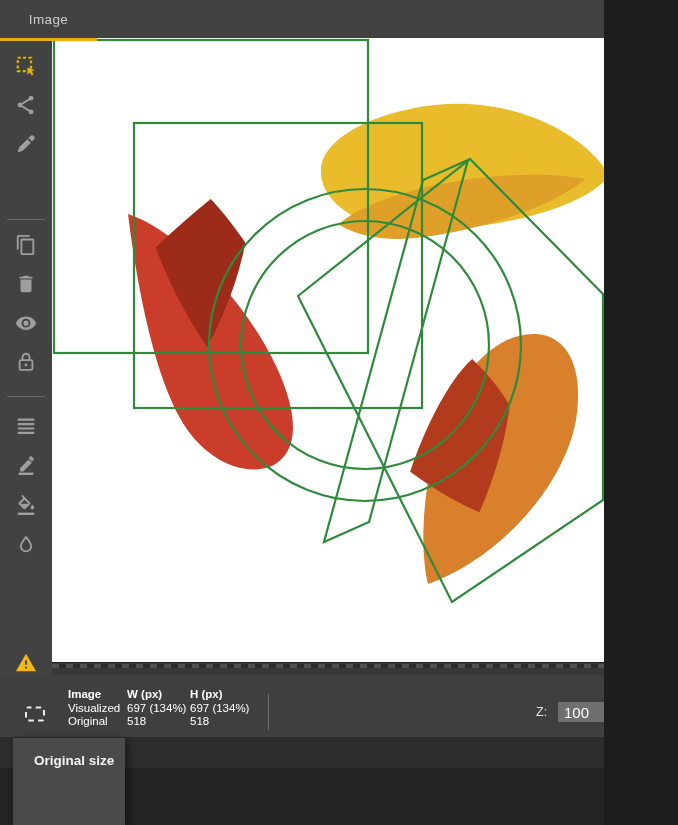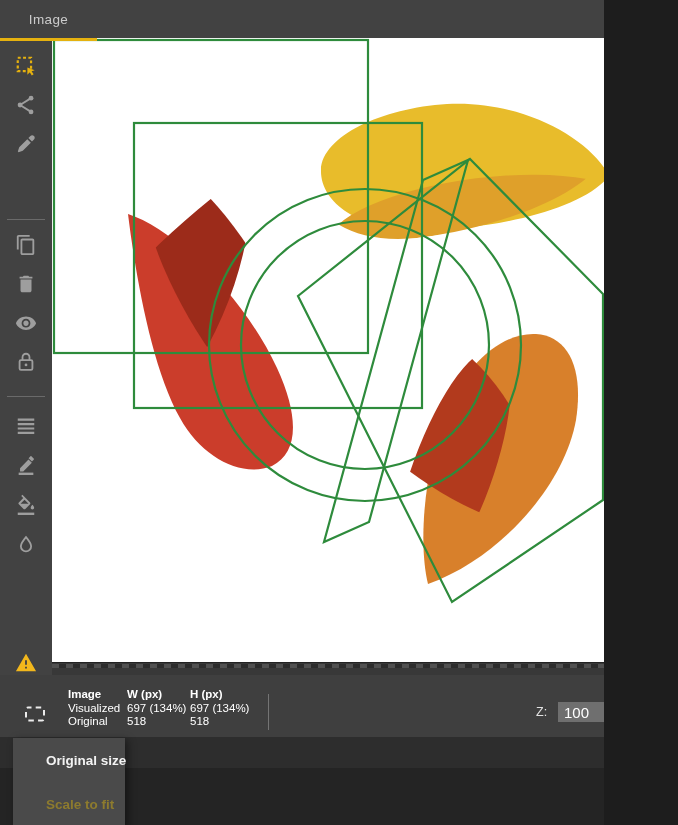--- a/index.html
+++ b/index.html
@@ -32,21 +32,21 @@
   .zinput{position:absolute;left:558px;top:702px;width:66px;height:20px;background:var(--input_bg);border:none;
        color:#fff;font-size:15px;font-family:"Liberation Sans",sans-serif;padding:0 0 0 6px;z-index:26;}
   .fsbtn{position:absolute;left:643px;top:702px;width:21px;height:21px;cursor:pointer;z-index:26;}
   
   .bottomdark{position:absolute;left:0;top:737px;width:678px;height:88px;background:var(--dark_bg1);}
   .bottomdark .lower{position:absolute;left:0;top:31px;width:100%;height:57px;background:var(--dark_bg2);}
   
   .menu{position:absolute;left:13px;top:738px;width:112px;height:90px;background:var(--menu_bg);
        box-shadow:3px 2px 8px rgba(0,0,0,.45);z-index:40;}
   .menu .item{height:44px;display:flex;align-items:center;padding-left:21px;font-size:13.5px;
-       font-weight:700;cursor:pointer;white-space:nowrap;margin-left:12px;}
+       font-weight:700;cursor:pointer;white-space:nowrap;}
   .menu .item.primary{color:#f2f2f2;}
   .menu .item.secondary{color:var(--menu_item2);}
 </style>
 </head>
 <body>
 
 <div class="app">
 
   <div class="topbar">
     <div class="tab">
@@ -201,16 +201,15 @@
       <path d="M3 3h6.5L3 9.5zM21 3v6.5L14.5 3zM21 21h-6.5L21 14.5zM3 21v-6.5L9.5 21z"></path>
         </svg></span>
   </div>
 
   <div class="bottomdark">
     <div class="lower"></div>
   </div>
 
   <div class="menu">
     <div class="item primary">Original size</div>
-    <div class="item secondary">Scale to fit</div>
   </div>
 
 </div>
 
 </body></html>

